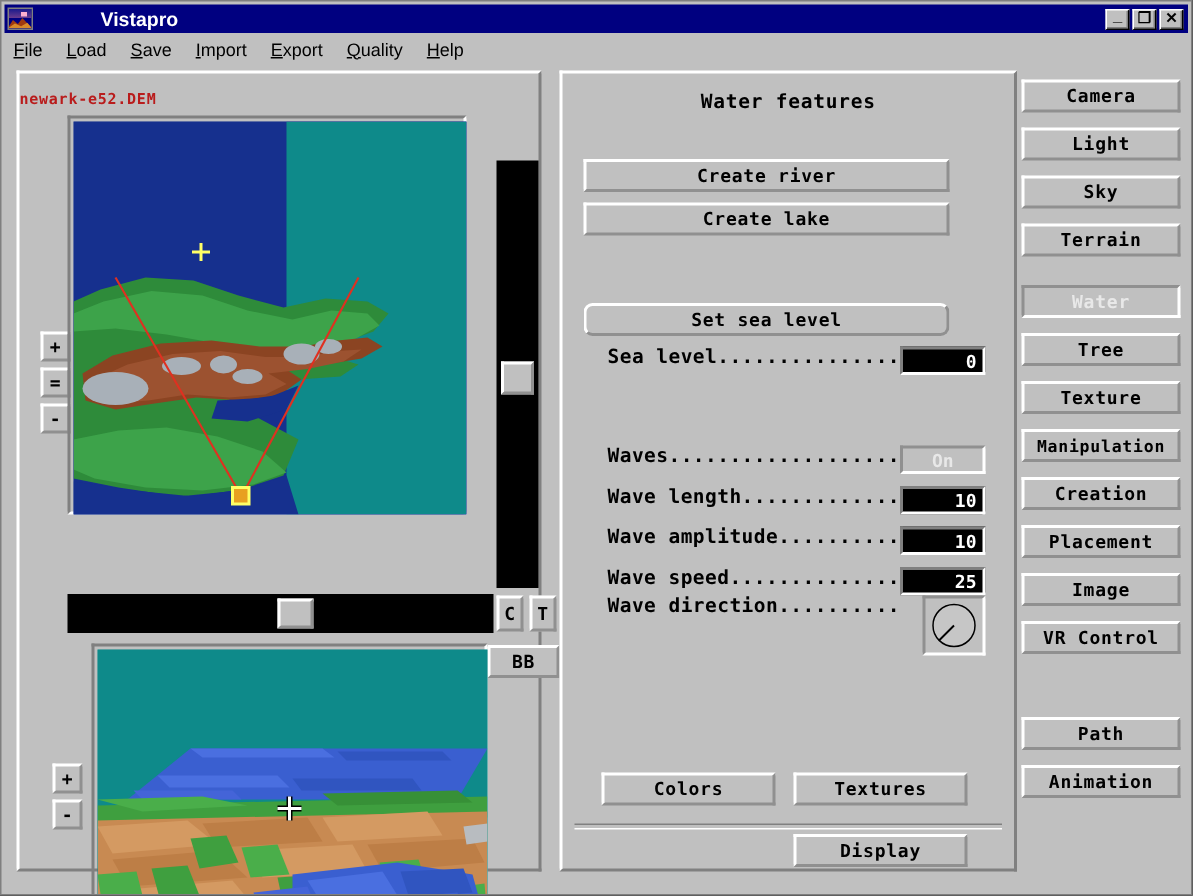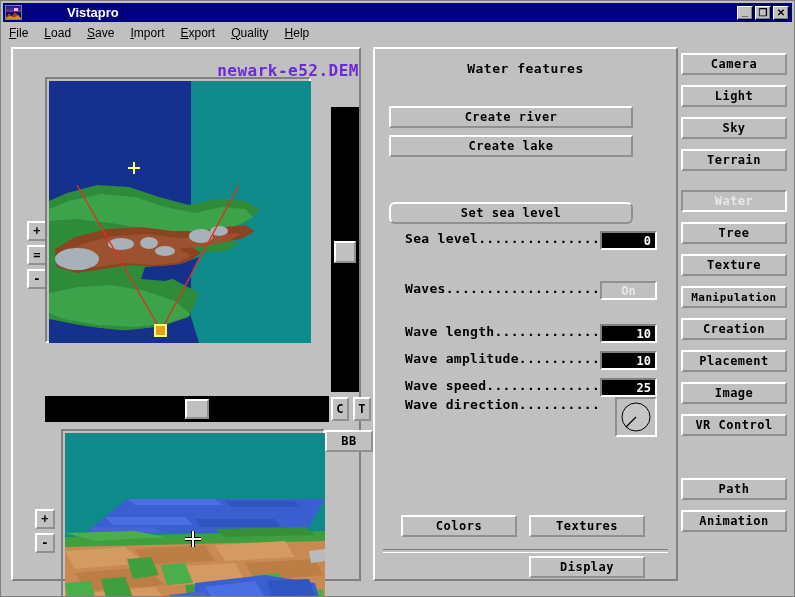--- a/index.html
+++ b/index.html
@@ -278,25 +278,25 @@
     height: 2px;
     border-top: 1px solid #808080;
     border-bottom: 1px solid #ffffff;
   }
 
   
   #dem-title {
     position: absolute;
     left: 0; top: 12px;
     width: 100%;
-    text-align: right;
+    text-align: left;
     font-family: "DejaVu Sans Mono", monospace;
-    font-size: 16px;
-    font-weight: bold;
-    color: #6d28d9;
+    font-size: 10px;
+    font-weight: bold;
+    color: #b91c1c;
     letter-spacing: 0.5px;
     text-shadow: none;
   }
   #map-frame {
     position: absolute;
     left: 32px; top: 28px;
     width: 266px; height: 266px;
   }
   #map-canvas {
     position: absolute;
@@ -536,21 +536,21 @@
 
     <div class="vbtn wide-btn" style="top:57px;">Create river</div>
     <div class="vbtn wide-btn" style="top:86px;">Create lake</div>
     <div class="vbtn wide-btn" style="top:153px;border-radius:6px;">Set sea level</div>
 
     <div class="row" style="top:182px;">
       <span class="row-label">Sea level...............</span>
       <span class="numfield">0</span>
     </div>
 
-    <div class="row" style="top:232px;">
+    <div class="row" style="top:248px;">
       <span class="row-label">Waves...................</span>
       <span class="togglefield">On</span>
     </div>
 
     <div class="row" style="top:275px;">
       <span class="row-label">Wave length.............</span>
       <span class="numfield">10</span>
     </div>
 
     <div class="row" style="top:302px;">

